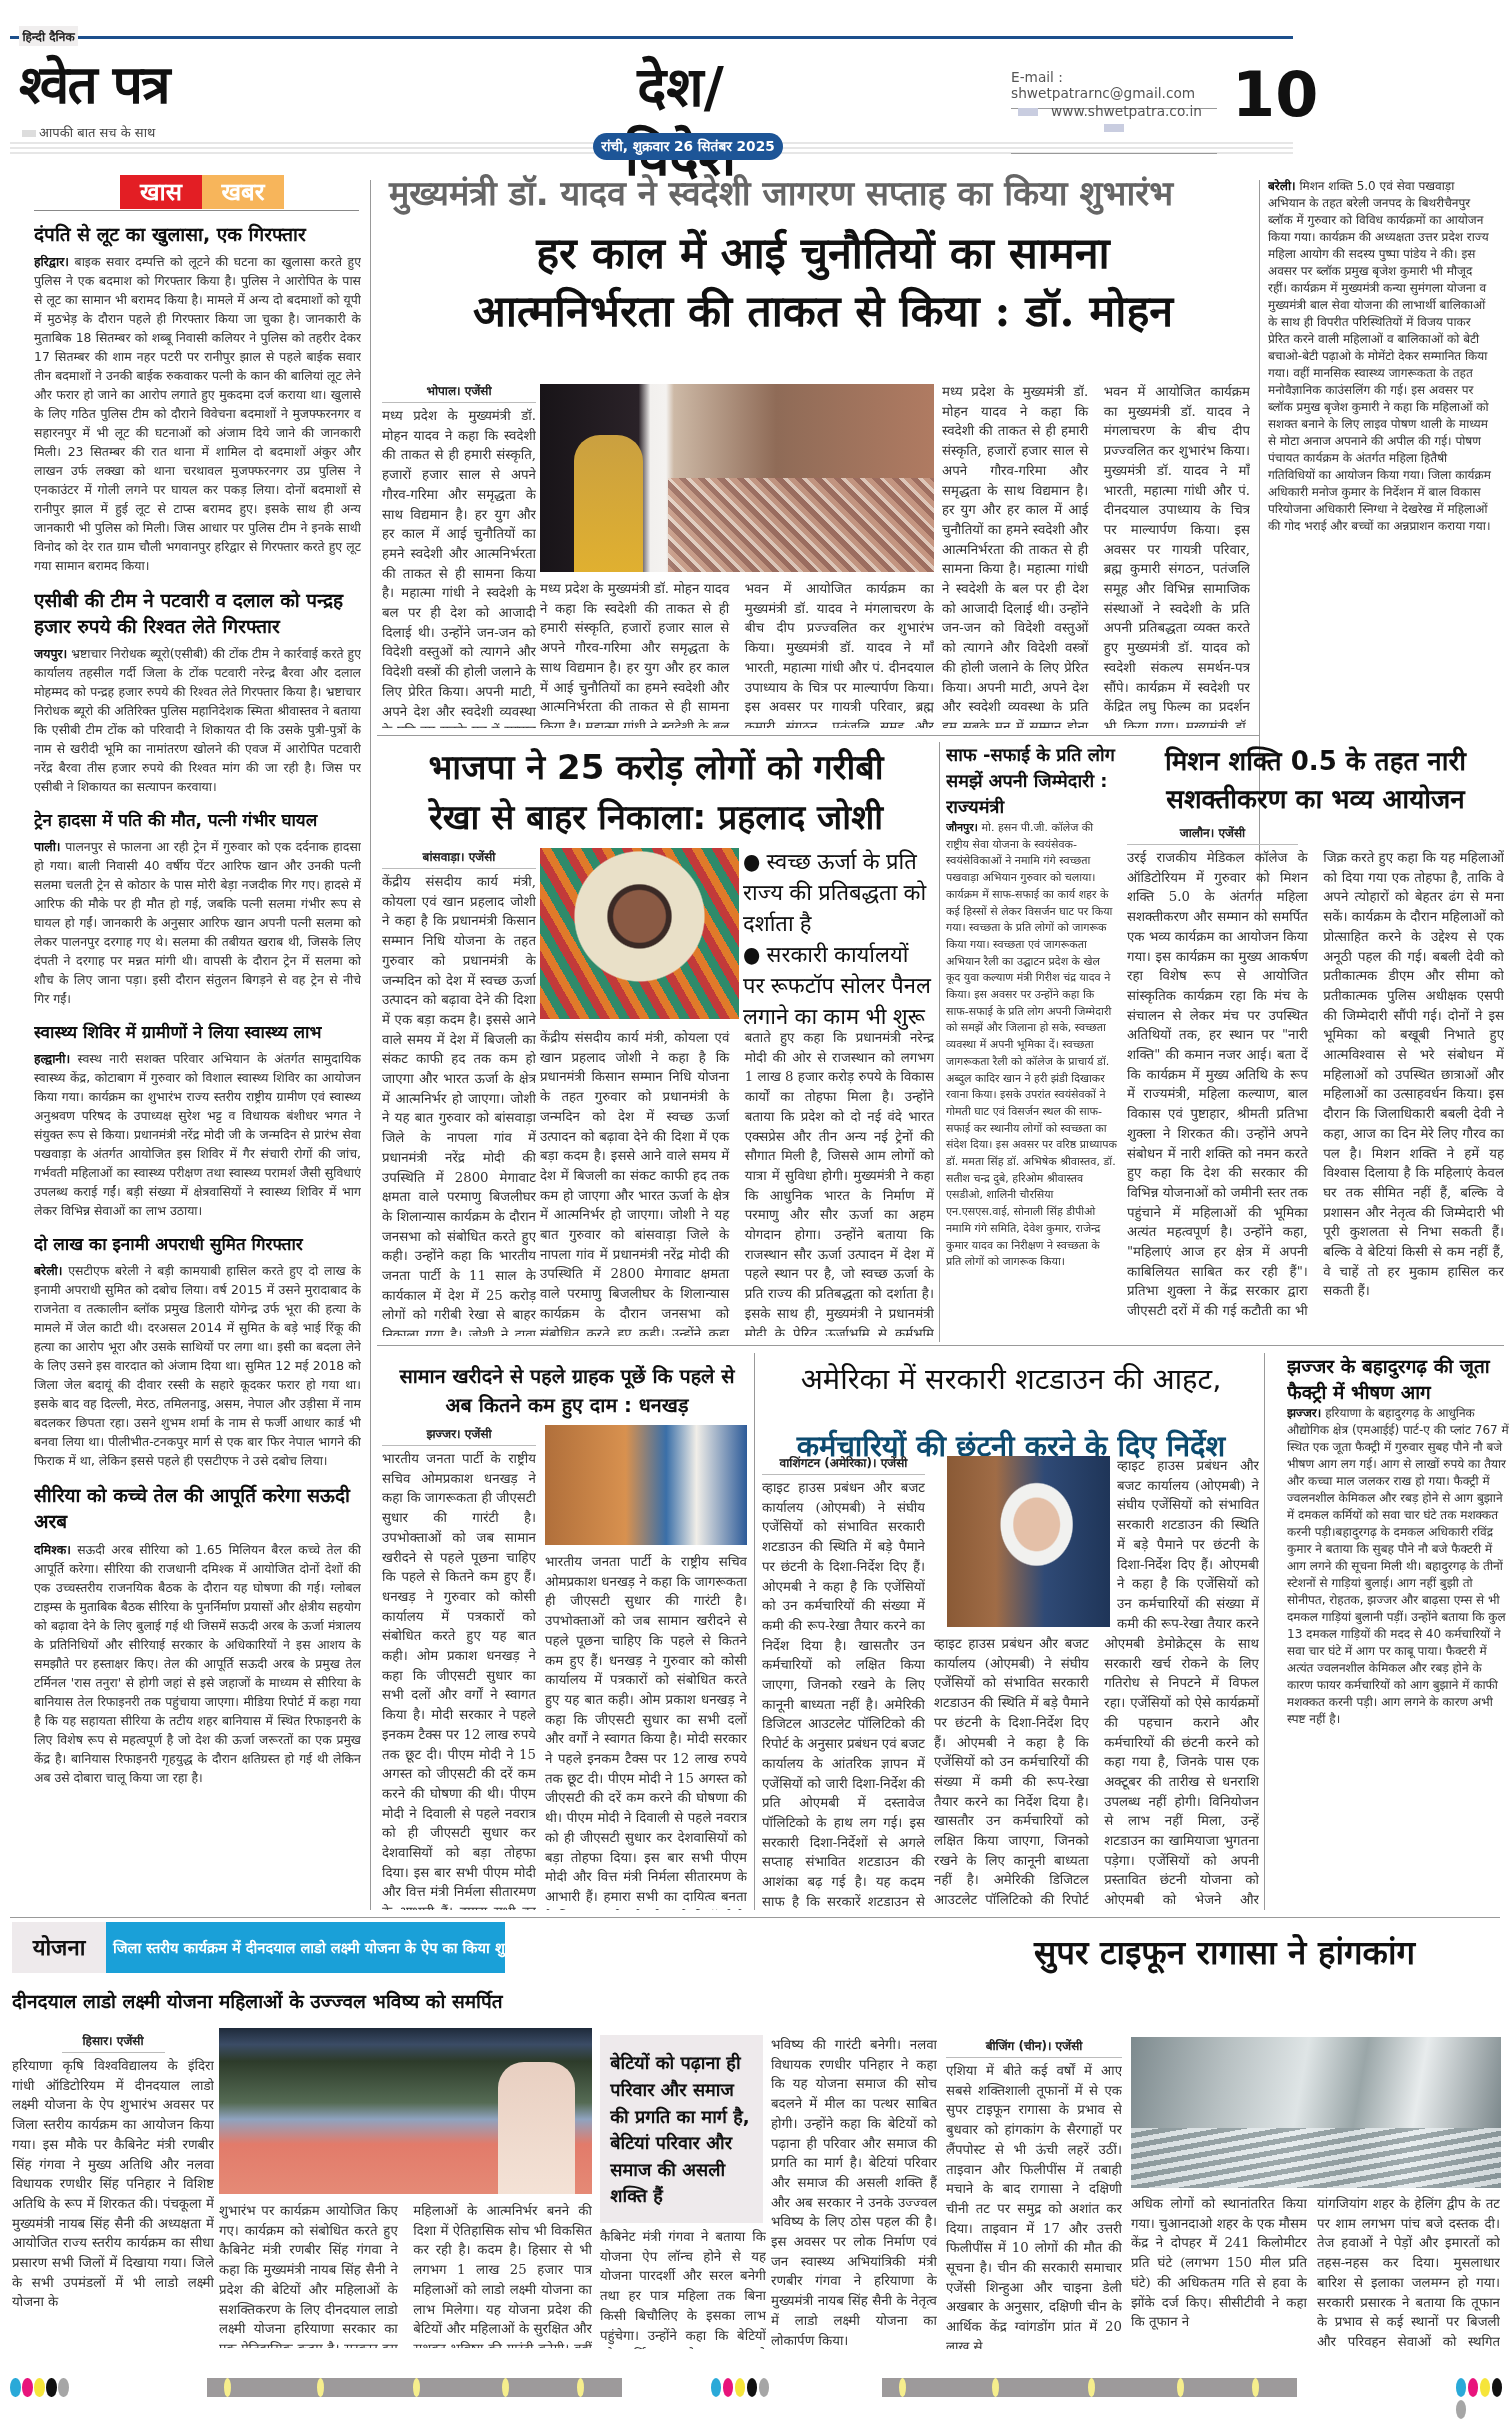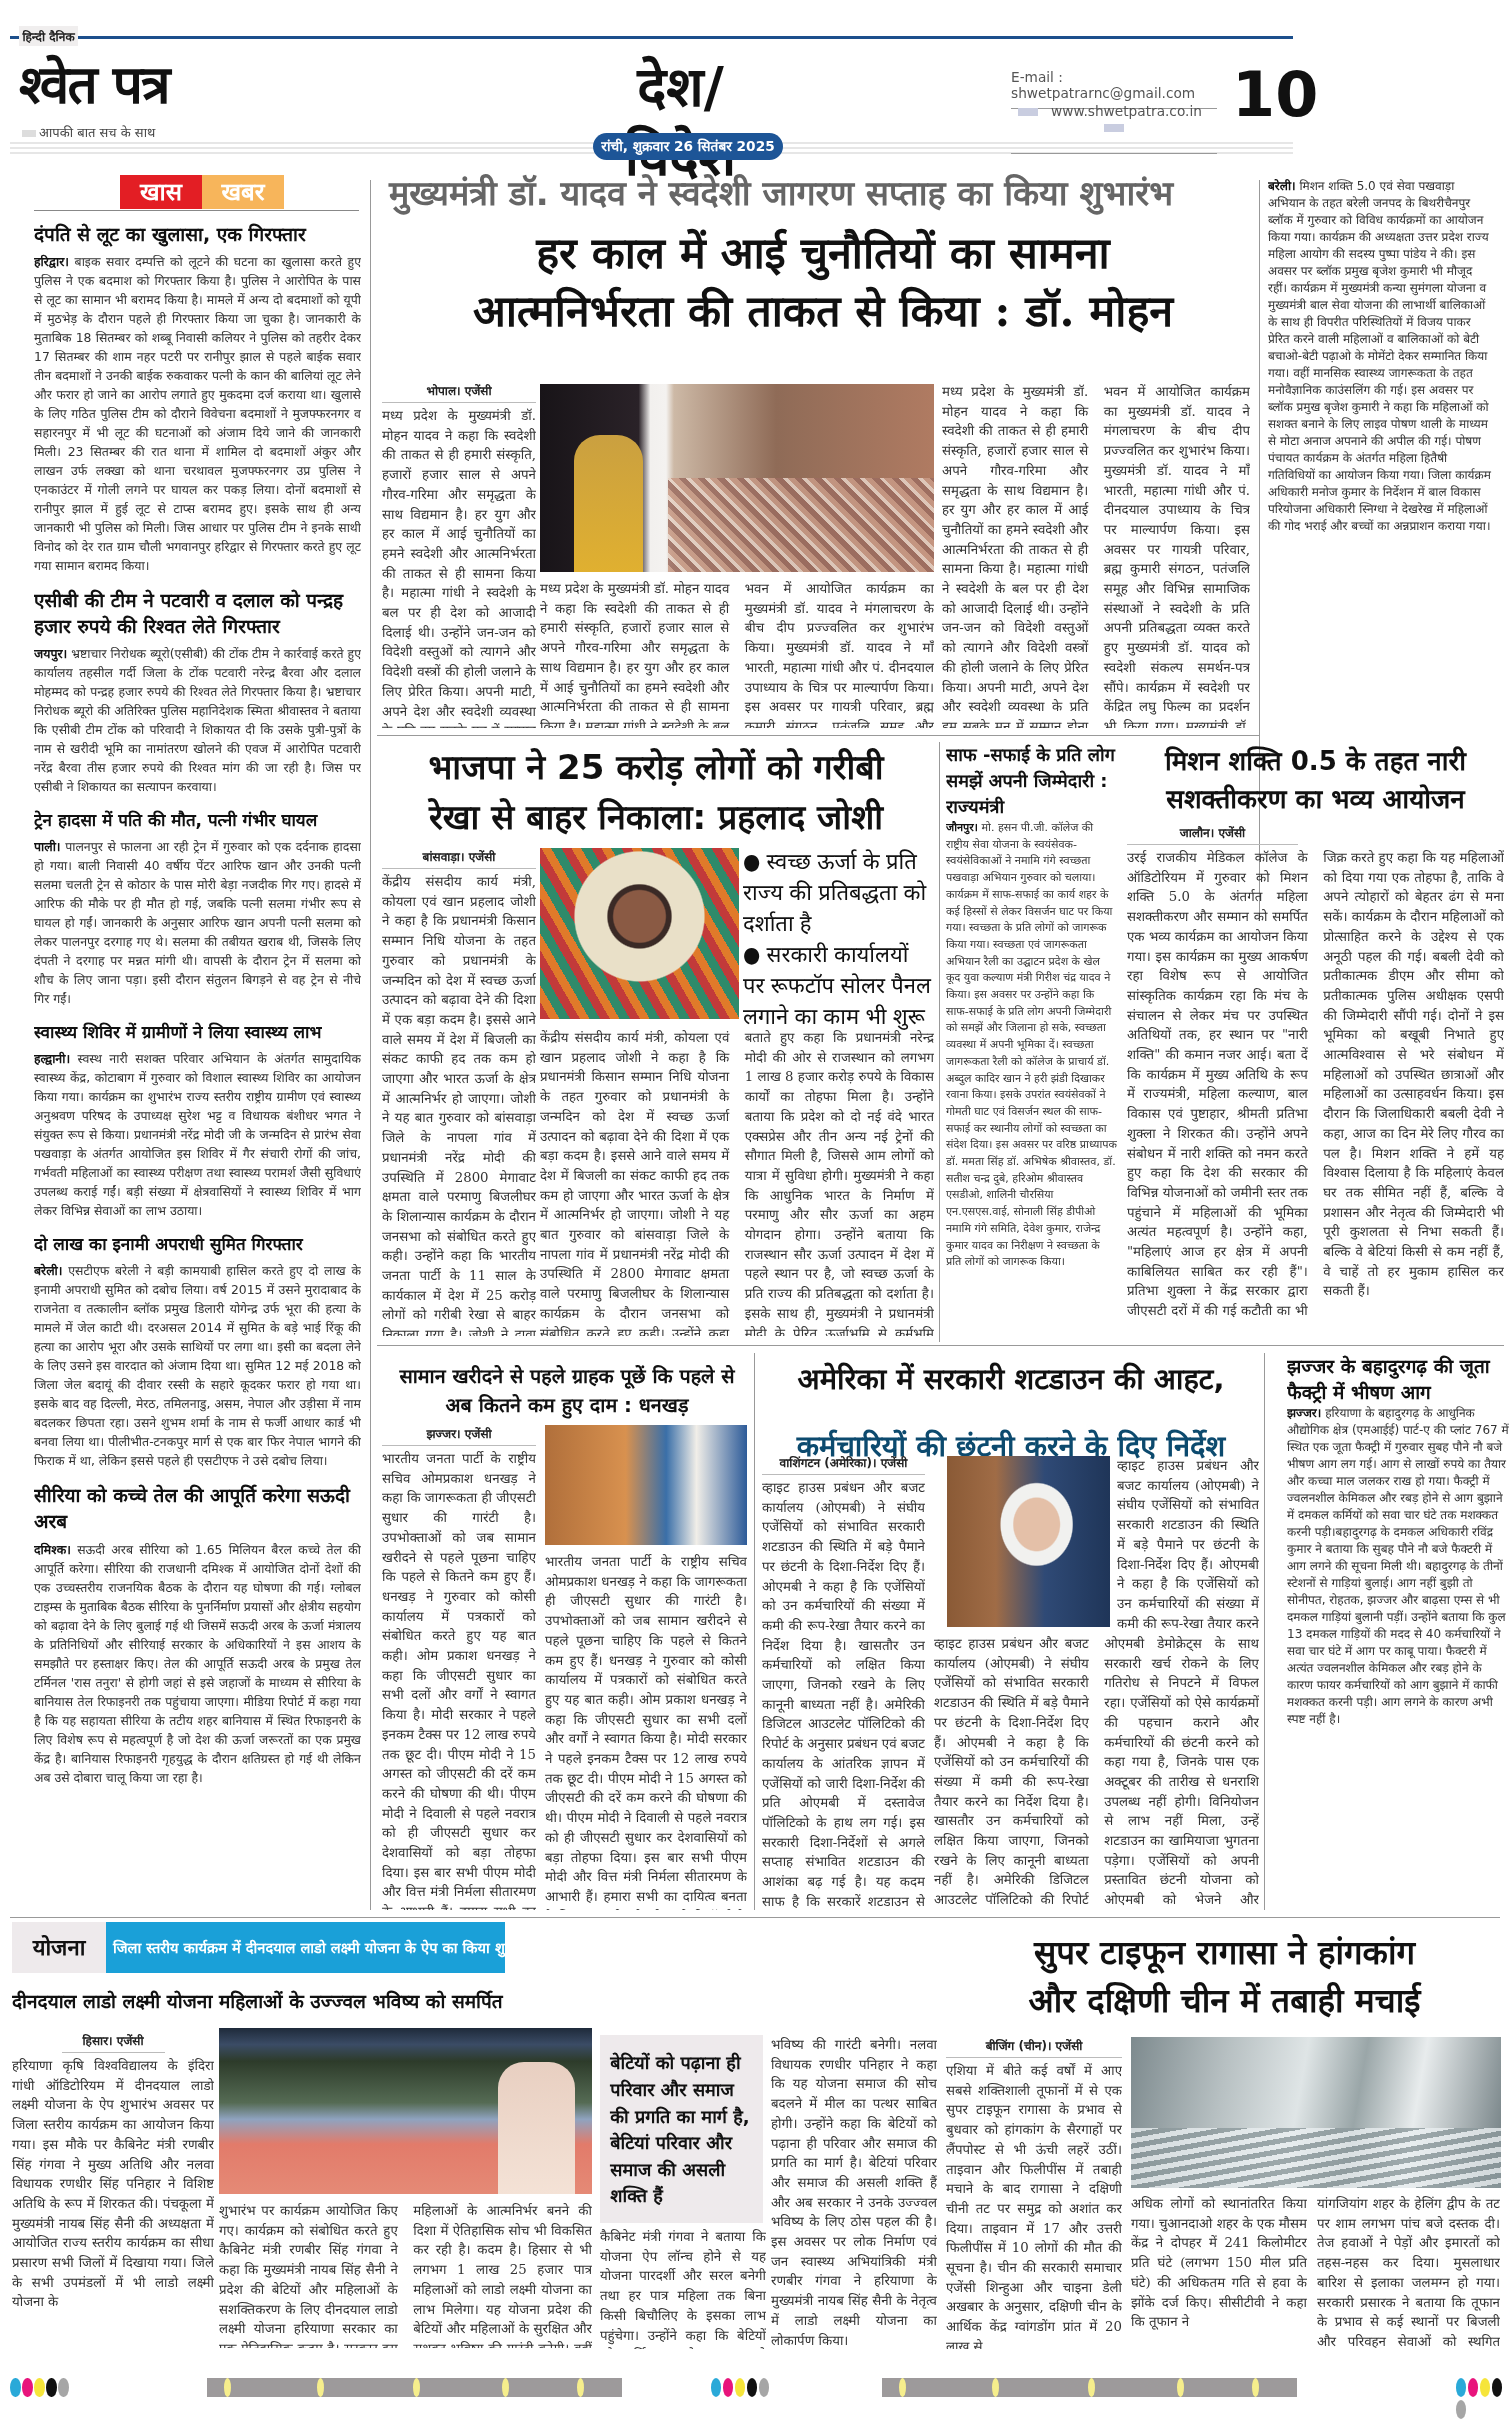--- a/index.html
+++ b/index.html
@@ -142,21 +142,21 @@
   <div class="byline">झज्जर। एजेंसी</div>
   <div class="body-text">भारतीय जनता पार्टी के राष्ट्रीय सचिव ओमप्रकाश धनखड़ ने कहा कि जागरूकता ही जीएसटी सुधार की गारंटी है। उपभोक्ताओं को जब सामान खरीदने से पहले पूछना चाहिए कि पहले से कितने कम हुए हैं। धनखड़ ने गुरुवार को कोसी कार्यालय में पत्रकारों को संबोधित करते हुए यह बात कही। ओम प्रकाश धनखड़ ने कहा कि जीएसटी सुधार का सभी दलों और वर्गों ने स्वागत किया है। मोदी सरकार ने पहले इनकम टैक्स पर 12 लाख रुपये तक छूट दी। पीएम मोदी ने 15 अगस्त को जीएसटी की दरें कम करने की घोषणा की थी। पीएम मोदी ने दिवाली से पहले नवरात्र को ही जीएसटी सुधार कर देशवासियों को बड़ा तोहफा दिया। इस बार सभी पीएम मोदी और वित्त मंत्री निर्मला सीतारमण के आभारी हैं। हमारा सभी का दायित्व बनता है कि हम सभी को जीएसटी रिफॉर्म्स के बारे में लोगों को जागृत करें ताकि हर ग्राहक तक जीएसटी रिफॉर्म का लाभ पहुंचे। मोदी सरकार ने जीएसटी रिफॉर्म से उपभोक्ता को मजबूत करने का काम किया है। धनखड़ ने एक सवाल का जवाब देते हुए कहा कि कोविड काल में पूरी दुनिया में संकट था। भारत की अर्थव्यवस्था तेजी से आगे बढ़ी। भारत सबसे बड़ा उत्पादक है और सबसे बड़ा बाजार भी है। भारत दुनिया की सबसे तेजी से उभरती हुई अर्थव्यवस्था है। इसलिए पहले इनकम टैक्स में छूट दी और अब जीएसटी रिफॉर्म्स करके हुए लोगों को बड़ी सौगात मिली है।</div>
 </div>
 <div class="photo" style="left:545px;top:1425px;width:202px;height:120px;background:linear-gradient(90deg,#b06f3b 0,#d8914f 40%,#3a6fa8 60%,#f1eee8 75%,#2d5b99 100%);"></div>
 <div class="abs clip" style="left:545px;top:1552px;width:202px;height:358px;">
   <div class="body-text">भारतीय जनता पार्टी के राष्ट्रीय सचिव ओमप्रकाश धनखड़ ने कहा कि जागरूकता ही जीएसटी सुधार की गारंटी है। उपभोक्ताओं को जब सामान खरीदने से पहले पूछना चाहिए कि पहले से कितने कम हुए हैं। धनखड़ ने गुरुवार को कोसी कार्यालय में पत्रकारों को संबोधित करते हुए यह बात कही। ओम प्रकाश धनखड़ ने कहा कि जीएसटी सुधार का सभी दलों और वर्गों ने स्वागत किया है। मोदी सरकार ने पहले इनकम टैक्स पर 12 लाख रुपये तक छूट दी। पीएम मोदी ने 15 अगस्त को जीएसटी की दरें कम करने की घोषणा की थी। पीएम मोदी ने दिवाली से पहले नवरात्र को ही जीएसटी सुधार कर देशवासियों को बड़ा तोहफा दिया। इस बार सभी पीएम मोदी और वित्त मंत्री निर्मला सीतारमण के आभारी हैं। हमारा सभी का दायित्व बनता है कि हम सभी को जीएसटी रिफॉर्म्स के बारे में लोगों को जागृत करें ताकि हर ग्राहक तक जीएसटी रिफॉर्म का लाभ पहुंचे। मोदी सरकार ने जीएसटी रिफॉर्म से उपभोक्ता को मजबूत करने का काम किया है। धनखड़ ने एक सवाल का जवाब देते हुए कहा कि कोविड काल में पूरी दुनिया में संकट था। भारत की अर्थव्यवस्था तेजी से आगे बढ़ी। भारत सबसे बड़ा उत्पादक है और सबसे बड़ा बाजार भी है। भारत दुनिया की सबसे तेजी से उभरती हुई अर्थव्यवस्था है। इसलिए पहले इनकम टैक्स में छूट दी और अब जीएसटी रिफॉर्म्स करके हुए लोगों को बड़ी सौगात मिली है।</div>
 </div>
 <div class="vline" style="left:754px;top:1353px;height:557px;"></div>
 
 <div class="abs" style="left:759px;top:1358px;width:504px;text-align:center;">
-  <div style="font-weight:bold;font-size:29px;line-height:43px;color:#111;white-space:nowrap;">अमेरिका में सरकारी शटडाउन की आहट,</div>
+  <div style="font-weight:normal;font-size:29px;line-height:43px;color:#111;white-space:nowrap;">अमेरिका में सरकारी शटडाउन की आहट,</div>
   <div style="font-weight:bold;font-size:29px;line-height:43px;color:#0c4a6e;white-space:nowrap;margin-top:24px;">कर्मचारियों की छंटनी करने के दिए निर्देश</div>
 </div>
 <div class="abs clip" style="left:762px;top:1454px;width:163px;height:456px;">
   <div class="byline">वाशिंगटन (अमेरिका)। एजेंसी</div>
   <div class="body-text">व्हाइट हाउस प्रबंधन और बजट कार्यालय (ओएमबी) ने संघीय एजेंसियों को संभावित सरकारी शटडाउन की स्थिति में बड़े पैमाने पर छंटनी के दिशा-निर्देश दिए हैं। ओएमबी ने कहा है कि एजेंसियों को उन कर्मचारियों की संख्या में कमी की रूप-रेखा तैयार करने का निर्देश दिया है। खासतौर उन कर्मचारियों को लक्षित किया जाएगा, जिनको रखने के लिए कानूनी बाध्यता नहीं है। अमेरिकी डिजिटल आउटलेट पॉलिटिको की रिपोर्ट के अनुसार प्रबंधन एवं बजट कार्यालय के आंतरिक ज्ञापन में एजेंसियों को जारी दिशा-निर्देश की प्रति ओएमबी में दस्तावेज पॉलिटिको के हाथ लग गई। इस सरकारी दिशा-निर्देशों से अगले सप्ताह संभावित शटडाउन की आशंका बढ़ गई है। यह कदम साफ है कि सरकारें शटडाउन से निपटने के लिए पहले से ही तैयारी में है। अस्थायी कर्मचारियों पर पड़ती थी। बावजूद इसके ऐसी नौबत आने पर कार्मिक के मामले में जल्द से जल्द कार्रवाई होगी और बाद में कर्मचारियों को वापस बुला लिया जाता था। इस बार ओएमबी निदेशक रस वॉट स्थायी कर्मचारियों की छंटनी के जरिये नौकरी में कटौती की धमकी को लाना चाहते हैं। ओएमबी डेमोक्रेट्स के साथ सरकारी खर्च रोकने के लिए गतिरोध से निपटने में विफल रहा। एजेंसियों को ऐसे कार्यक्रमों की पहचान कराने और कर्मचारियों की छंटनी करने को कहा गया है, जिनके पास एक अक्टूबर की तारीख से धनराशि उपलब्ध नहीं होगी। विनियोजन से लाभ नहीं मिला, उन्हें शटडाउन का खामियाजा भुगतना पड़ेगा। एजेंसियों को अपनी प्रस्तावित छंटनी योजना को ओएमबी को भेजने और कर्मचारियों के भर्ती किए जाने की योजना बनाने को कहा गया है। ओएमबी के इस ज्ञापन से अमेरिकी सरकारी निकायों के सबसे अधिक प्रभाव सामाजिक सुरक्षा, मेडिकेयर, पूर्व सैनिकों, सैन्य अभियान, कानून प्रवर्तन, आव्रजन और सीमा सुरक्षा प्रवर्तन, हवाई यातायात नियंत्रण विभाग पर पड़ेगा। यह दिशा-निर्देश ऐसे समय आया है। जब कैपिटल हिल में रिपब्लिकन और डेमोक्रेट्स विवेक पर 30 सितंबर को समाप्त होने से पहले संघीय सरकार की फंडिंग को लेकर गतिरोध में हैं। सदन ने 21 नवंबर तक संघीय कार्यों को चलाए रखने के लिए एक अस्थायी खर्च उपाय पारित किया है।</div>
 </div>
 <div class="photo" style="left:947px;top:1456px;width:163px;height:171px;background:radial-gradient(ellipse at 55% 40%,#e4c0a8 0 18%,#f1f1ef 19% 28%,transparent 29%),linear-gradient(90deg,#8a5a36 0,#a06c46 30%,#2f4a76 60%,#1f3558 100%);"></div>
 <div class="abs clip" style="left:934px;top:1634px;width:325px;height:276px;">
   <div class="body-text cols2">व्हाइट हाउस प्रबंधन और बजट कार्यालय (ओएमबी) ने संघीय एजेंसियों को संभावित सरकारी शटडाउन की स्थिति में बड़े पैमाने पर छंटनी के दिशा-निर्देश दिए हैं। ओएमबी ने कहा है कि एजेंसियों को उन कर्मचारियों की संख्या में कमी की रूप-रेखा तैयार करने का निर्देश दिया है। खासतौर उन कर्मचारियों को लक्षित किया जाएगा, जिनको रखने के लिए कानूनी बाध्यता नहीं है। अमेरिकी डिजिटल आउटलेट पॉलिटिको की रिपोर्ट के अनुसार प्रबंधन एवं बजट कार्यालय के आंतरिक ज्ञापन में एजेंसियों को जारी दिशा-निर्देश की प्रति ओएमबी में दस्तावेज पॉलिटिको के हाथ लग गई। इस सरकारी दिशा-निर्देशों से अगले सप्ताह संभावित शटडाउन की आशंका बढ़ गई है। यह कदम साफ है कि सरकारें शटडाउन से निपटने के लिए पहले से ही तैयारी में है। अस्थायी कर्मचारियों पर पड़ती थी। बावजूद इसके ऐसी नौबत आने पर कार्मिक के मामले में जल्द से जल्द कार्रवाई होगी और बाद में कर्मचारियों को वापस बुला लिया जाता था। इस बार ओएमबी निदेशक रस वॉट स्थायी कर्मचारियों की छंटनी के जरिये नौकरी में कटौती की धमकी को लाना चाहते हैं। ओएमबी डेमोक्रेट्स के साथ सरकारी खर्च रोकने के लिए गतिरोध से निपटने में विफल रहा। एजेंसियों को ऐसे कार्यक्रमों की पहचान कराने और कर्मचारियों की छंटनी करने को कहा गया है, जिनके पास एक अक्टूबर की तारीख से धनराशि उपलब्ध नहीं होगी। विनियोजन से लाभ नहीं मिला, उन्हें शटडाउन का खामियाजा भुगतना पड़ेगा। एजेंसियों को अपनी प्रस्तावित छंटनी योजना को ओएमबी को भेजने और कर्मचारियों के भर्ती किए जाने की योजना बनाने को कहा गया है। ओएमबी के इस ज्ञापन से अमेरिकी सरकारी निकायों के सबसे अधिक प्रभाव सामाजिक सुरक्षा, मेडिकेयर, पूर्व सैनिकों, सैन्य अभियान, कानून प्रवर्तन, आव्रजन और सीमा सुरक्षा प्रवर्तन, हवाई यातायात नियंत्रण विभाग पर पड़ेगा। यह दिशा-निर्देश ऐसे समय आया है। जब कैपिटल हिल में रिपब्लिकन और डेमोक्रेट्स विवेक पर 30 सितंबर को समाप्त होने से पहले संघीय सरकार की फंडिंग को लेकर गतिरोध में हैं। सदन ने 21 नवंबर तक संघीय कार्यों को चलाए रखने के लिए एक अस्थायी खर्च उपाय पारित किया है।</div>
 </div>
@@ -189,21 +189,20 @@
 <div class="abs" style="left:600px;top:2035px;width:163px;height:188px;background:#eeeaec;padding:15.4px 10.3px;font-size:18px;font-weight:bold;line-height:26.6px;color:#111;">बेटियों को पढ़ाना ही परिवार और समाज की प्रगति का मार्ग है, बेटियां परिवार और समाज की असली शक्ति हैं</div>
 <div class="abs clip" style="left:600px;top:2227px;width:166px;height:122px;">
   <div class="body-text">कैबिनेट मंत्री गंगवा ने बताया कि योजना ऐप लॉन्च होने से यह योजना पारदर्शी और सरल बनेगी तथा हर पात्र महिला तक बिना किसी बिचौलिए के इसका लाभ पहुंचेगा। उन्होंने कहा कि बेटियों को आर्थिक रूप से सशक्त बनाने की दिशा में यह कदम लोकार्पण किया।</div>
 </div>
 <div class="abs clip" style="left:771px;top:2035px;width:166px;height:313px;">
   <div class="body-text">भविष्य की गारंटी बनेगी। नलवा विधायक रणधीर पनिहार ने कहा कि यह योजना समाज की सोच बदलने में मील का पत्थर साबित होगी। उन्होंने कहा कि बेटियों को पढ़ाना ही परिवार और समाज की प्रगति का मार्ग है। बेटियां परिवार और समाज की असली शक्ति हैं और अब सरकार ने उनके उज्ज्वल भविष्य के लिए ठोस पहल की है। इस अवसर पर लोक निर्माण एवं जन स्वास्थ्य अभियांत्रिकी मंत्री रणबीर गंगवा ने हरियाणा के मुख्यमंत्री नायब सिंह सैनी के नेतृत्व में लाडो लक्ष्मी योजना का लोकार्पण किया।</div>
 </div>
 
 <div class="abs" style="left:946px;top:1929px;width:557px;text-align:center;">
   <div style="font-weight:bold;font-size:33px;line-height:48px;color:#111;white-space:nowrap;">सुपर टाइफून रागासा ने हांगकांग</div>
-  <div style="font-weight:bold;font-size:33px;line-height:48px;color:#111;white-space:nowrap;">और दक्षिणी चीन में तबाही मचाई</div>
 </div>
 <div class="abs clip" style="left:946px;top:2037px;width:176px;height:312px;">
   <div class="byline">बीजिंग (चीन)। एजेंसी</div>
   <div class="body-text">एशिया में बीते कई वर्षों में आए सबसे शक्तिशाली तूफानों में से एक सुपर टाइफून रागासा के प्रभाव से बुधवार को हांगकांग के सैरगाहों पर लैंपपोस्ट से भी ऊंची लहरें उठीं। ताइवान और फिलीपींस में तबाही मचाने के बाद रागासा ने दक्षिणी चीनी तट पर समुद्र को अशांत कर दिया। ताइवान में 17 और उत्तरी फिलीपींस में 10 लोगों की मौत की सूचना है। चीन की सरकारी समाचार एजेंसी शिन्हुआ और चाइना डेली अखबार के अनुसार, दक्षिणी चीन के आर्थिक केंद्र ग्वांगडोंग प्रांत में 20 लाख से</div>
 </div>
 <div class="photo" style="left:1131px;top:2037px;width:370px;height:151px;background:linear-gradient(100deg,#7d8a8e 0,#b7c0c2 25%,#dfe5e6 45%,#9aa6a8 60%,#e8eced 75%,#6f7c80 100%);">
   <div style="position:absolute;left:0;bottom:0;width:370px;height:60px;background:repeating-linear-gradient(170deg,#e9eef0 0 5.1px,#8c999c 5.1px 10.3px);opacity:.8;"></div>
 </div>
 <div class="abs clip" style="left:1131px;top:2194px;width:176px;height:154px;">
   <div class="body-text">अधिक लोगों को स्थानांतरित किया गया। चुआनदाओ शहर के एक मौसम केंद्र ने दोपहर में 241 किलोमीटर प्रति घंटे (लगभग 150 मील प्रति घंटे) की अधिकतम गति से हवा के झोंके दर्ज किए। सीसीटीवी ने कहा कि तूफान ने</div>

